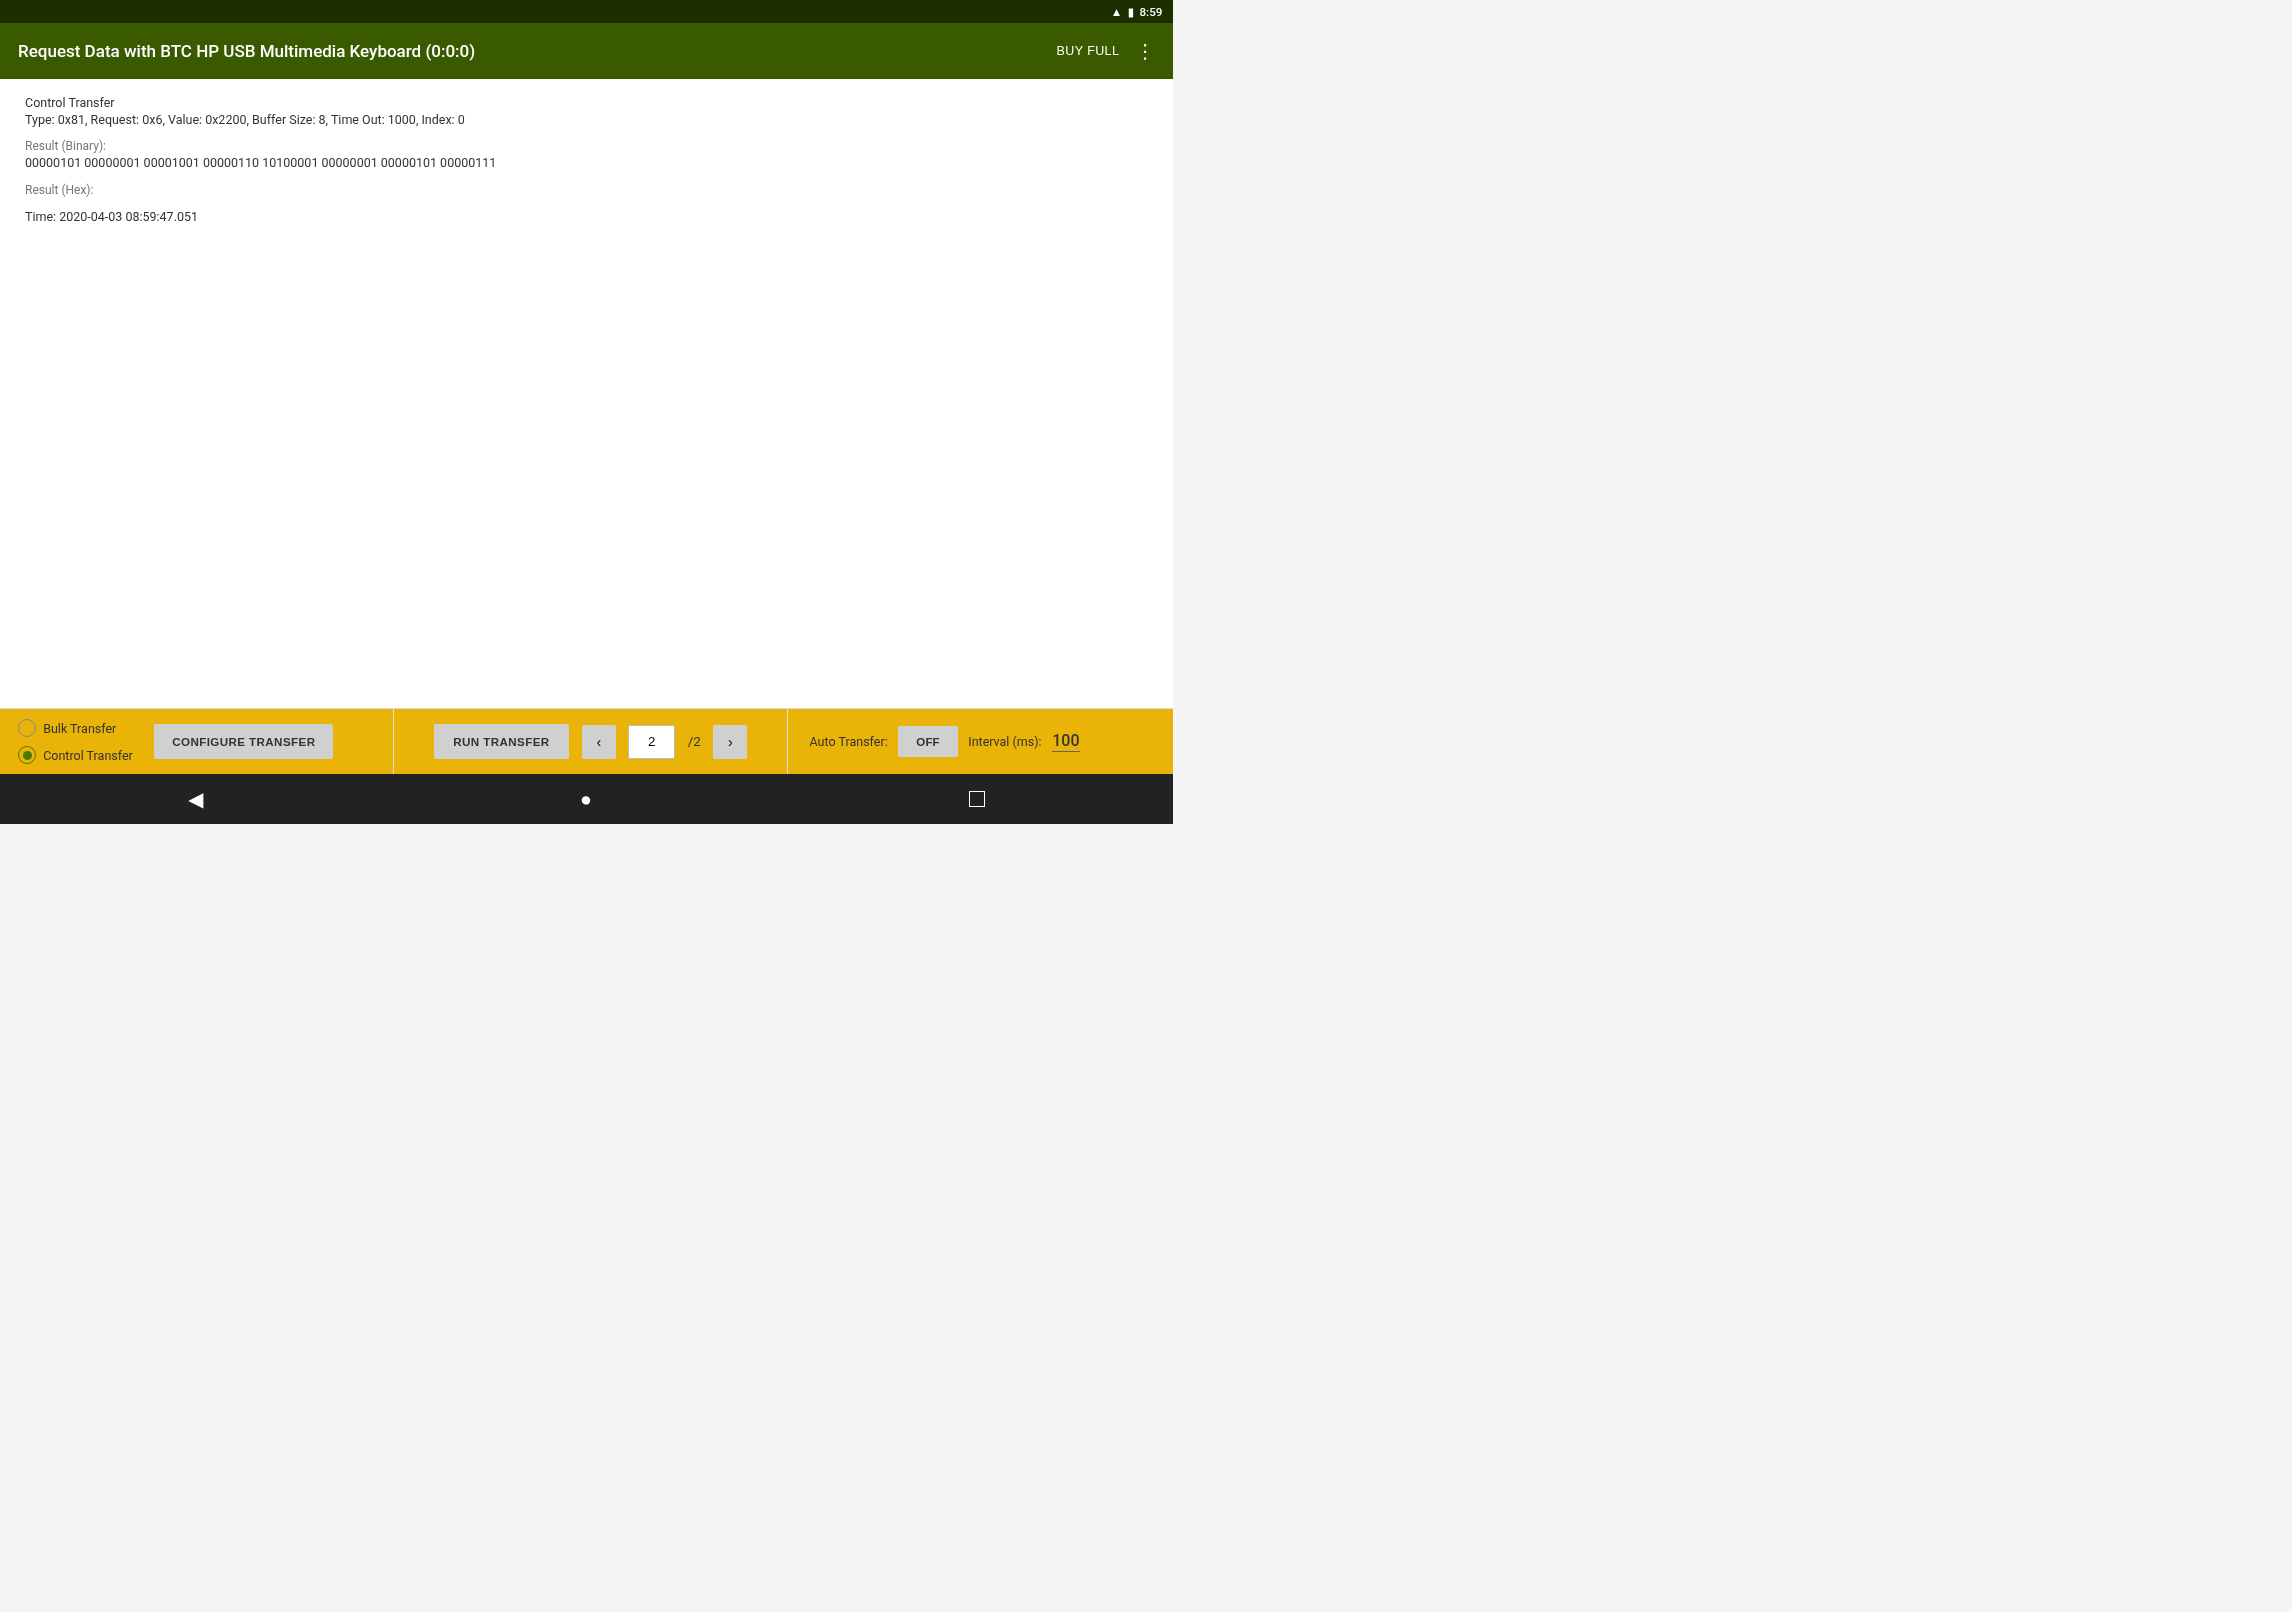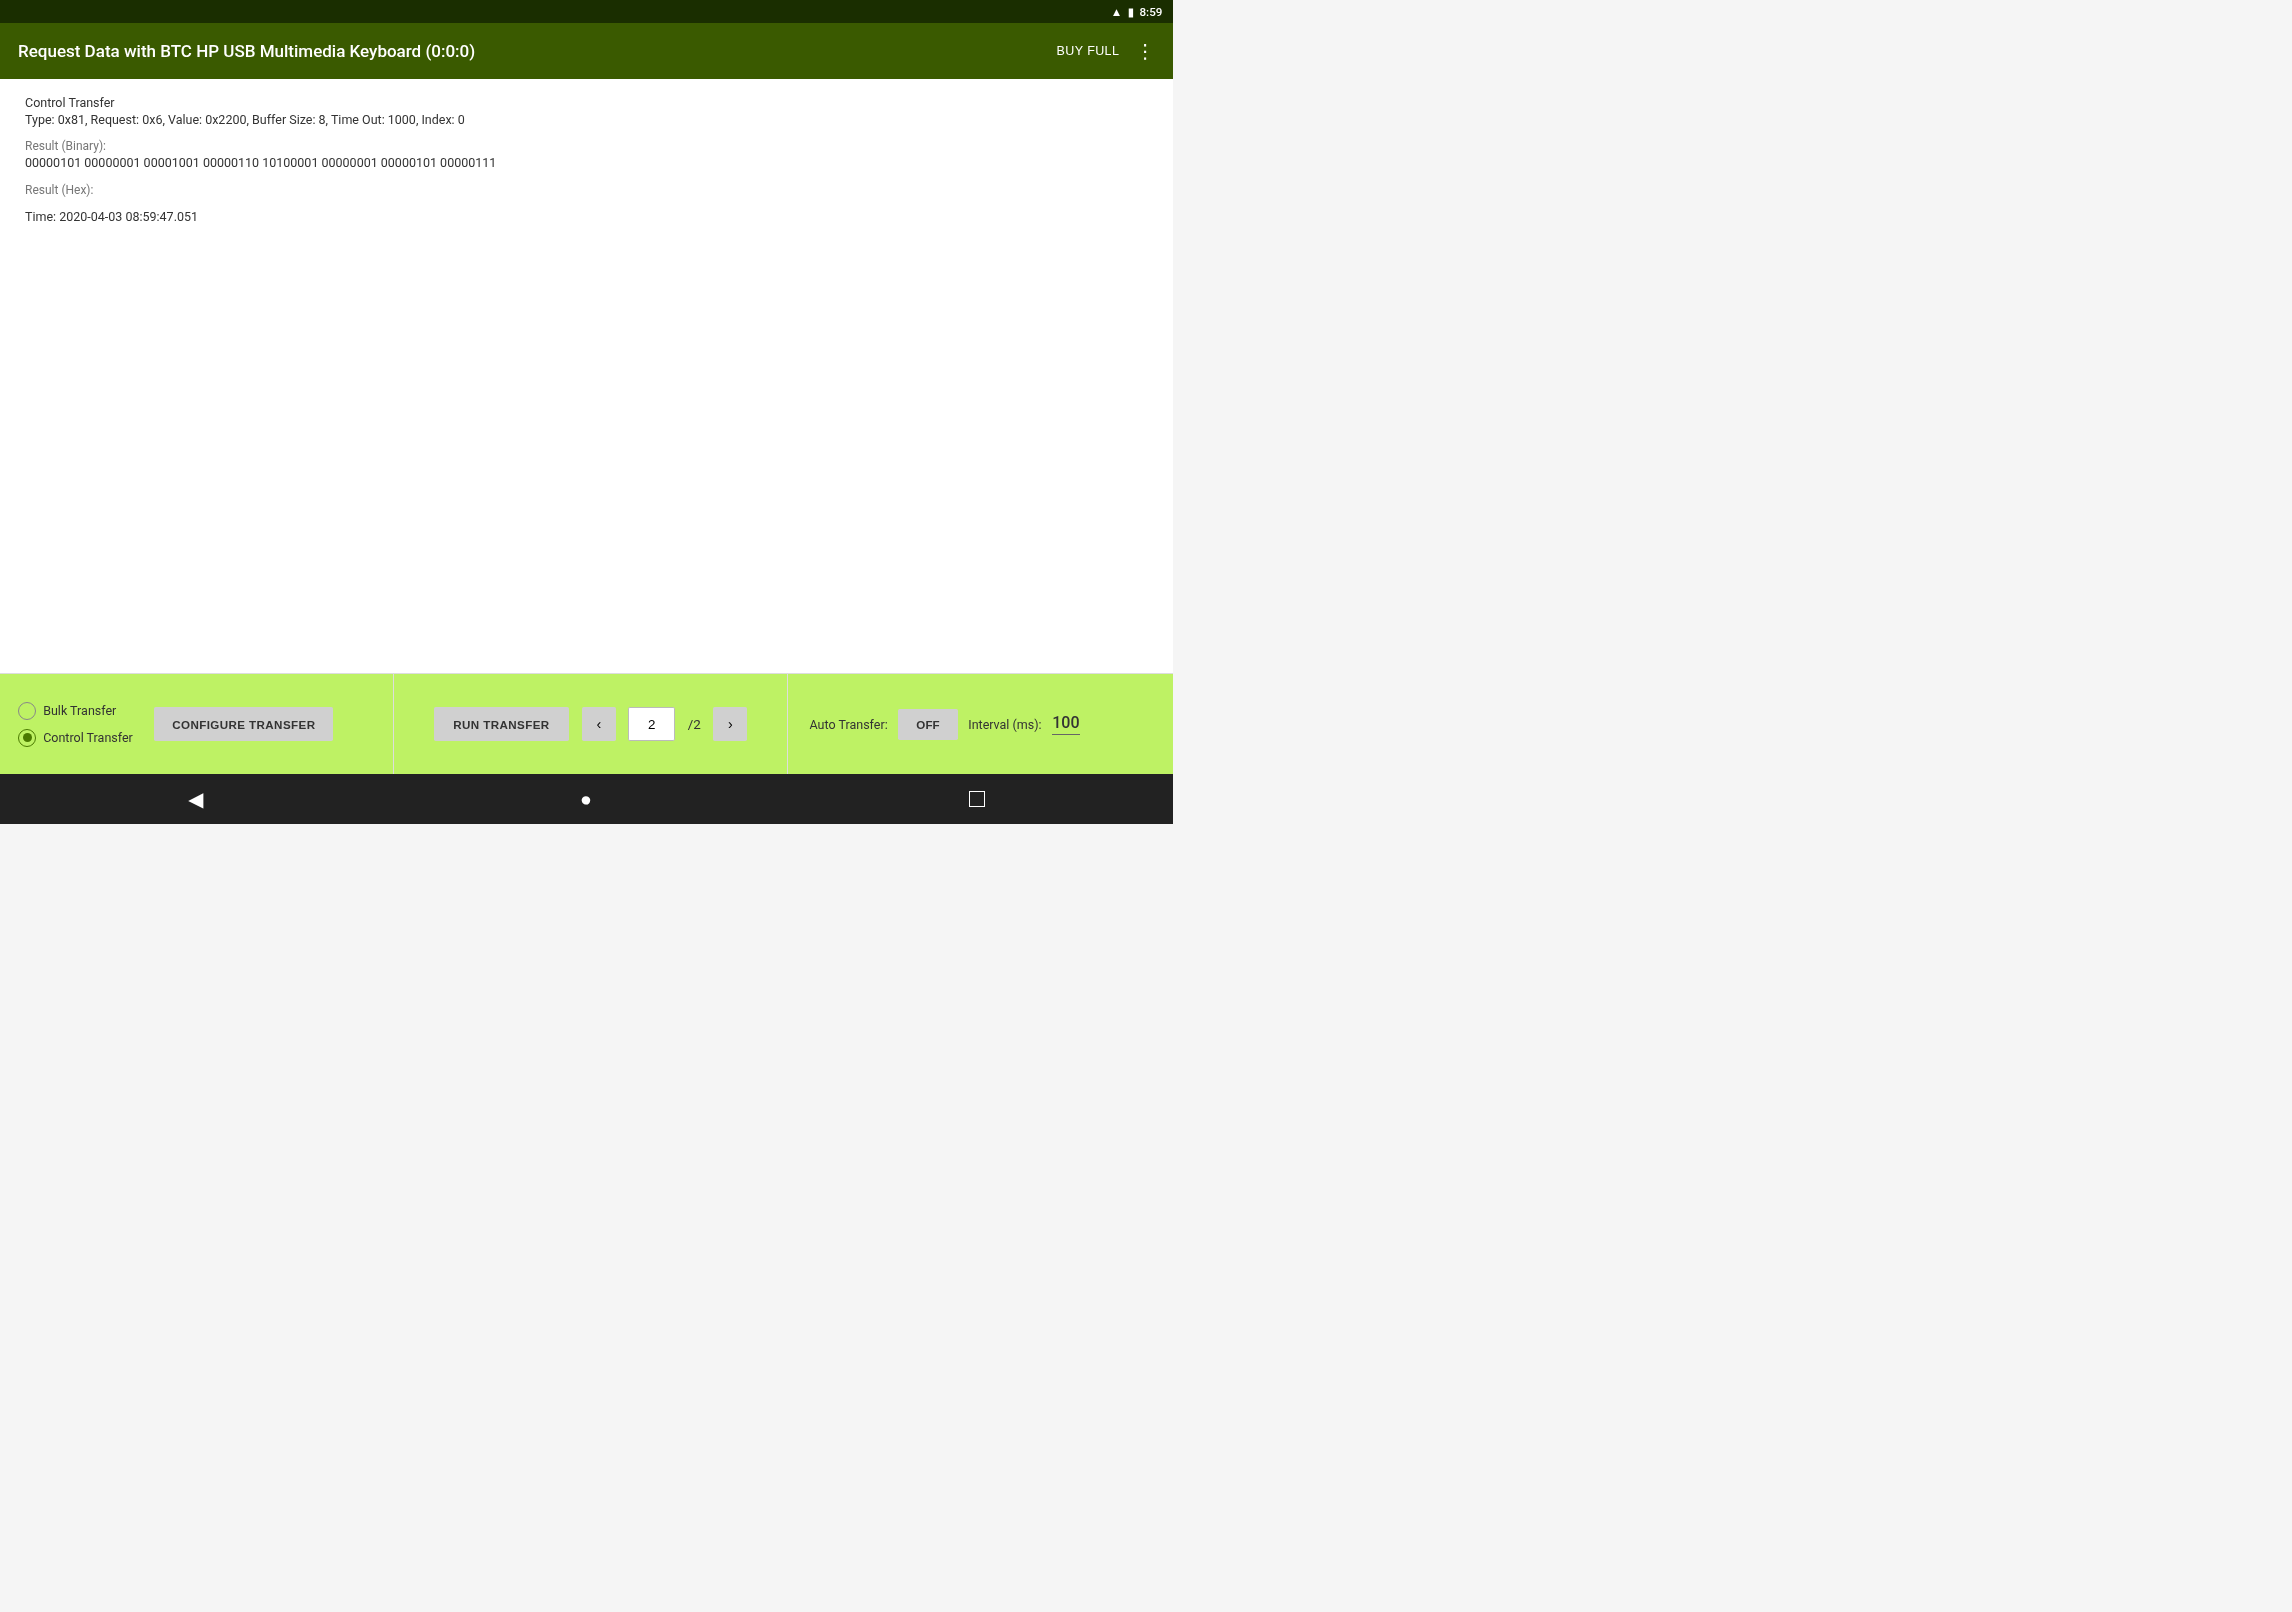--- a/index.html
+++ b/index.html
@@ -94,23 +94,23 @@
       font-size: 12.5px;
     }
     .result-label-gray {
       color: #777;
       font-size: 12px;
       margin-bottom: 1.8px;
     }
 
     
     #bottom-bar {
-      background: #bef264;
+      background: #eab308;
       border-top: 0.9px solid #ddd;
-      height: 101px;
+      height: 66px;
       display: flex;
       align-items: center;
     }
     .bottom-section {
       display: flex;
       align-items: center;
       padding: 0 18px;
     }
     .section-transfer-type {
       flex: 0 0 394px;

